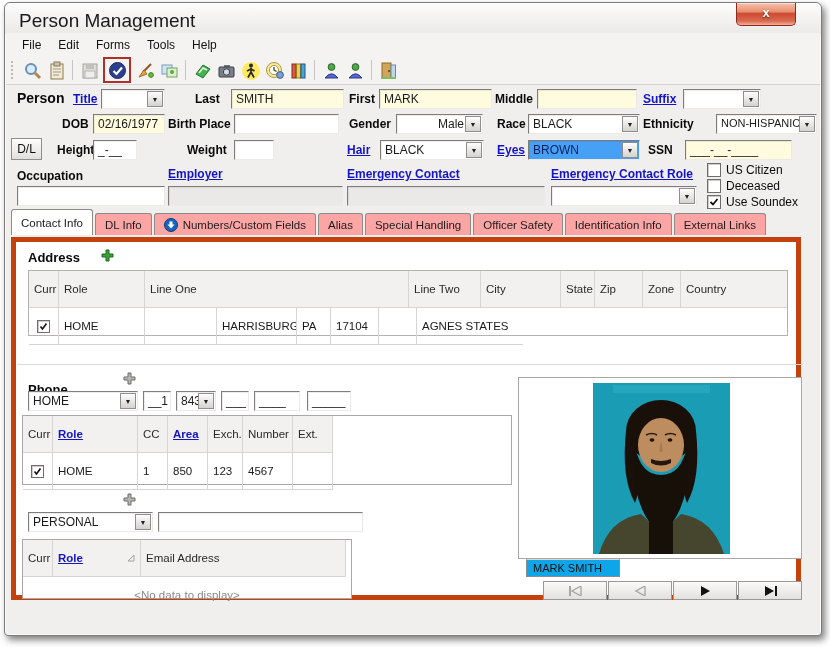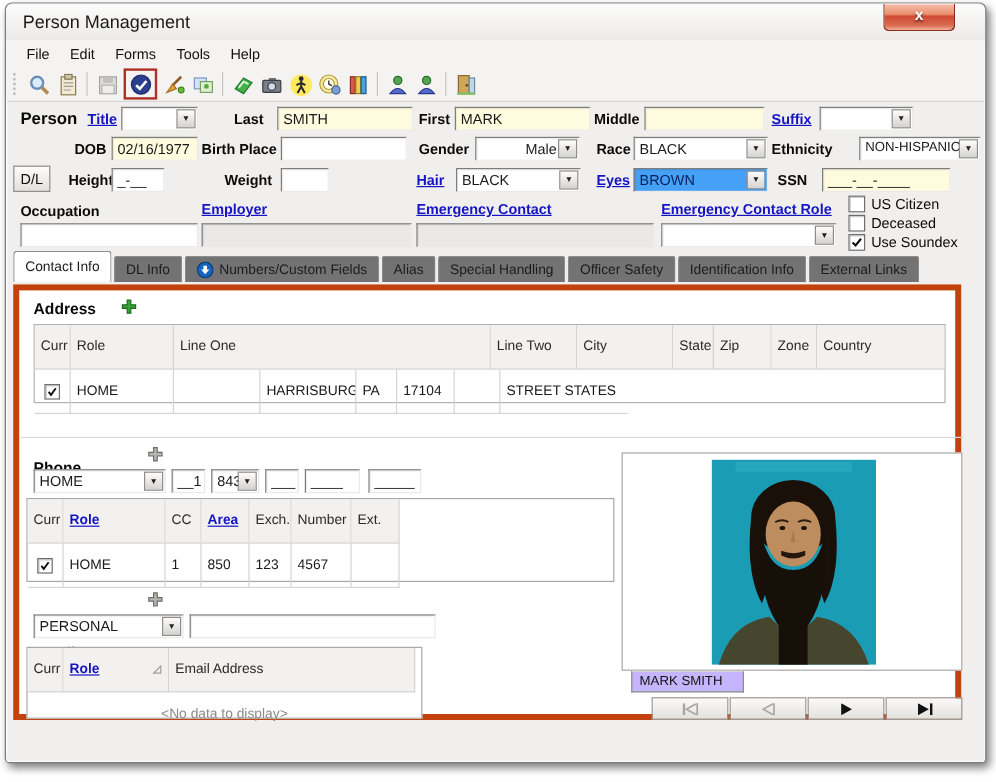--- a/index.html
+++ b/index.html
@@ -1,19 +1,19 @@
 <!DOCTYPE html>
 <html><head>
 <meta charset="utf-8">
 <style>
   html,body{margin:0;padding:0;}
   body{width:830px;height:652px;background:#fff;font-family:"Liberation Sans",sans-serif;position:relative;overflow:hidden;}
   .win{position:absolute;left:4px;top:2px;width:816px;height:632px;background:#f0efed;border:1px solid #7d7d7d;border-radius:6px 6px 4px 4px;box-shadow:3px 4px 7px rgba(0,0,0,.5), inset 0 0 0 1px #fbfafa;}
   .titlebar{position:absolute;top:0;left:0;right:0;height:30px;background:linear-gradient(#fcfcfc,#eceae8);border-bottom:1px solid #e2e0de;border-radius:6px 6px 0 0;}
-  .title{position:absolute;left:14px;top:7px;font-size:15px;color:#1a1a1a;}
+  .title{position:absolute;left:14px;top:7px;font-size:19px;color:#1a1a1a;}
   .closebtn{position:absolute;left:731px;top:0;width:58px;height:22px;background:linear-gradient(#f7c0ae 0%,#e8906f 40%,#cf4a33 48%,#d96a50 82%,#f0b29a 100%);border:1px solid #8e2a1c;border-top:none;border-radius:0 0 5px 5px;color:#fff;text-align:center;font-weight:bold;font-size:13px;line-height:19px;text-shadow:0 1px 2px rgba(0,0,0,.6);box-shadow:inset 0 1px 0 rgba(255,255,255,.55);cursor:pointer;}
   .menubar{position:absolute;top:30px;left:1px;right:1px;height:23px;background:#f4f3f1;display:flex;align-items:center;padding-left:8px;}
   .menuitem{padding:2px 9px 2px 8px;font-size:12px;color:#111;cursor:pointer;}
   .toolbar{position:absolute;top:53px;left:1px;right:1px;height:28px;background:#f4f3f1;border-bottom:1px solid #d6d4d2;display:flex;align-items:center;padding-left:3px;}
   .grip{width:3px;height:18px;border-left:2px dotted #bcbab8;margin:0 4px 0 2px;}
   .tbicon{width:22px;height:22px;display:flex;align-items:center;justify-content:center;margin:0 1px;cursor:pointer;}
   .tbsep{width:1px;height:20px;background:#c8c6c4;margin:0 4px;}
   .hlbox{border:2px solid #b03026;padding:0;margin:0 2px;display:flex;}
   .lbl{position:absolute;font-size:12px;font-weight:bold;color:#0a0a0a;white-space:nowrap;}
   .link{position:absolute;font-size:12px;font-weight:bold;color:#1414c4;text-decoration:underline;white-space:nowrap;cursor:pointer;}
@@ -21,34 +21,34 @@
   .cream{background:#fffbdf;}
   .gray{background:#ebe9e7;}
   .combo{padding-right:18px;}
   .combo .arrow{position:absolute;right:1px;top:1px;width:16px;height:16px;background:linear-gradient(#fdfdfd,#d5d3cf);border:1px solid #8f8e8d;box-sizing:border-box;font-size:7px;display:flex;align-items:center;justify-content:center;color:#222;cursor:pointer;}
   .combo.sel{background:#46a0f5;color:#0a1f5c;}
   .btn3d{position:absolute;background:linear-gradient(#fdfdfc,#e2e0dd);border:1px solid #8f8e8d;box-sizing:border-box;font-size:12px;color:#111;display:flex;align-items:center;justify-content:center;cursor:pointer;}
   .chkrow{position:absolute;display:flex;align-items:center;gap:5px;}
   .chkbox{width:12px;height:12px;background:#fff;border:1px solid #6e6d6c;box-shadow:inset 1px 1px 0 #cfcdcb;display:flex;align-items:center;justify-content:center;cursor:pointer;}
   .chklbl{font-size:12px;color:#0a0a0a;}
   .tabs{position:absolute;top:207px;left:6px;height:25px;display:flex;align-items:flex-end;z-index:3;}
-  .tab{height:21px;padding:0 9px;font-size:11.5px;background:#737373;border:1px solid #8d8c8a;border-bottom:none;border-radius:3px 3px 0 0;margin-right:2px;color:#1c1c1c;display:flex;align-items:center;gap:5px;cursor:pointer;}
+  .tab{height:21px;padding:0 9px;font-size:11.5px;background:#fca5a5;border:1px solid #8d8c8a;border-bottom:none;border-radius:3px 3px 0 0;margin-right:2px;color:#1c1c1c;display:flex;align-items:center;gap:5px;cursor:pointer;}
   .tab.active{background:#fff;height:25px;z-index:4;}
   .content{position:absolute;left:6px;top:234px;width:790px;height:363px;background:#fff;border:5px solid #c2410c;box-sizing:border-box;}
   .sectitle{position:absolute;font-size:13px;font-weight:bold;color:#0a0a0a;}
   .plusico{position:absolute;cursor:pointer;display:flex;}
   .grid{position:absolute;border:1px solid #b4b2b0;background:#fff;box-sizing:border-box;}
   .grow{display:flex;}
   .gcell{box-sizing:border-box;border-right:1px solid #d7d5d3;border-bottom:1px solid #d7d5d3;height:19px;font-size:11.5px;padding:18px 5px;color:#1a1a1a;overflow:hidden;white-space:nowrap;flex-shrink:0;display:flex;align-items:center;}
   .ghead .gcell{background:#f2f1ef;color:#2a2a2a;}
   .glink{color:#1414c4;font-weight:bold;text-decoration:underline;cursor:pointer;}
   .divline{position:absolute;left:1px;width:786px;height:1px;background:#dcdad8;}
   .panel{position:absolute;border:1px solid #aaa8a6;background:#fff;box-sizing:border-box;}
   .emptytxt{font-size:11.5px;color:#8a8a8a;}
-  .phototab{position:absolute;background:#c4b5fd;border:1px solid #8d8c8a;border-top:1px solid #d8d6d4;font-size:11px;color:#111;padding:2px 6px;box-sizing:border-box;}
+  .phototab{position:absolute;background:#0ea5e9;border:1px solid #8d8c8a;border-top:1px solid #d8d6d4;font-size:11px;color:#111;padding:2px 6px;box-sizing:border-box;}
   .navbtn{position:absolute;width:64px;height:19px;background:linear-gradient(#fbfaf9,#e3e1de);border:1px solid #9a9896;box-sizing:border-box;display:flex;align-items:center;justify-content:center;cursor:pointer;}
 </style>
 </head>
 <body>
 
 <div class="win">
 
   <div class="titlebar">
     <span class="title">Person Management</span>
     <div class="closebtn">x</div>
@@ -288,21 +288,21 @@
                 <path d="M1.5 4.5 L3.5 7 L7.5 1.5" stroke="#111" stroke-width="1.6" fill="none"></path>
               </svg>
             </span>
           </div>
         <div class="gcell" style="width:86px;">HOME</div>
         <div class="gcell" style="width:72px;"></div>
         <div class="gcell" style="width:80px;">HARRISBURG</div>
         <div class="gcell" style="width:34px;">PA</div>
         <div class="gcell" style="width:48px;">17104</div>
         <div class="gcell" style="width:38px;"></div>
-        <div class="gcell" style="width:106px;border-right:none;">STREET STATES</div>
+        <div class="gcell" style="width:106px;border-right:none;">AGNES STATES</div>
       </div>
     </div>
 
     <div class="divline" style="top:122px;"></div>
 
     <span class="sectitle" style="left:12px;top:140px;">Phone</span>
     <span class="plusico" style="left:106px;top:129px;">
       <svg width="15" height="15">
           <path d="M9 2 H6 V6 H2 V9 H6 V13 H9 V9 H13 V6 H9 Z" fill="#b8b6b2" stroke="#6e6c68"></path>
         </svg>

